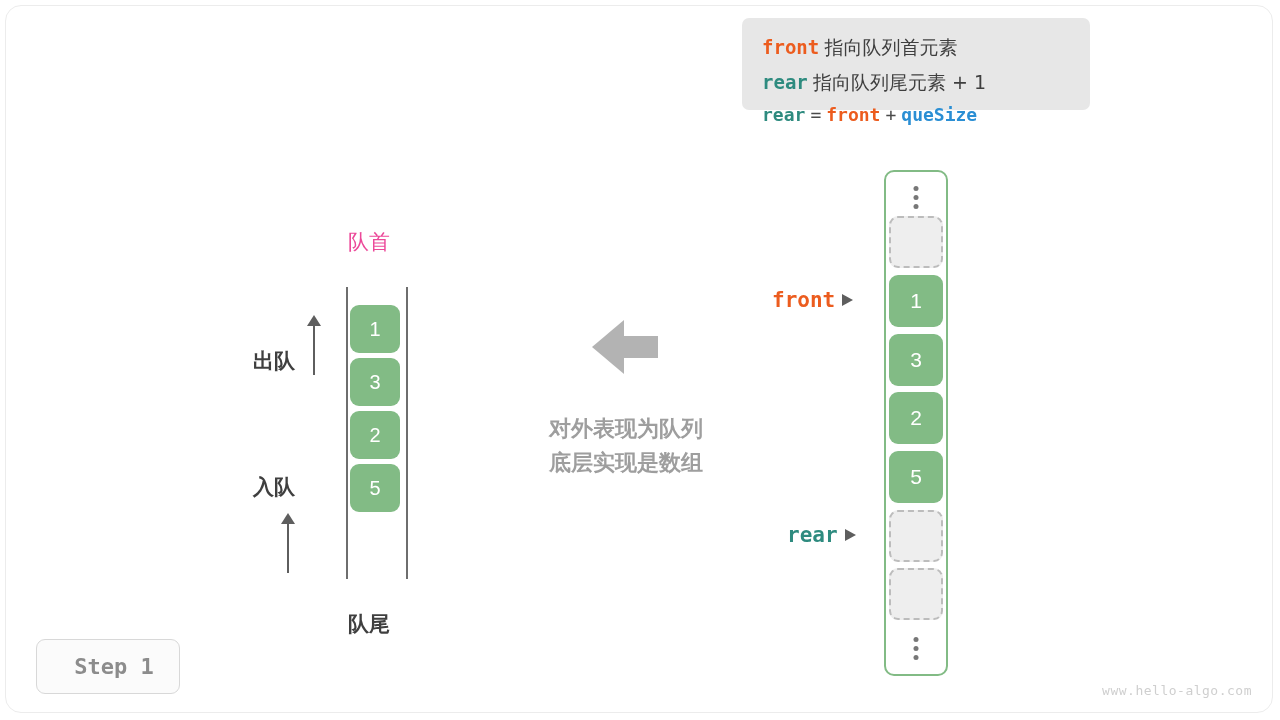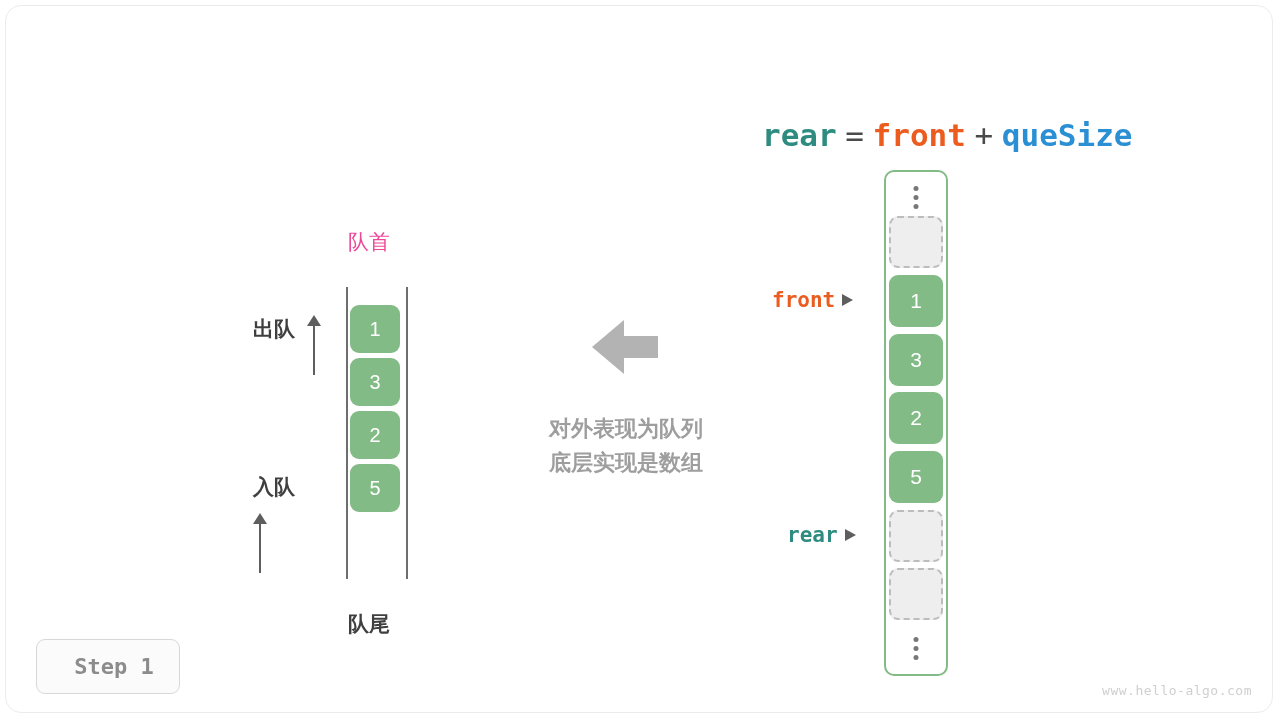--- a/index.html
+++ b/index.html
@@ -57,22 +57,22 @@
     font-family: "DejaVu Sans", "Liberation Sans", sans-serif;
     font-weight: normal;
     color: #3f3f3f;
   }
   .op { color: #4a4a4a; font-family: "DejaVu Sans Mono", monospace; }
 
   
   #formula-line {
     position: absolute;
     left: 762px;
-    top: 117px;
-    font-size: 31px;
+    top: 104px;
+    font-size: 18px;
     white-space: nowrap;
   }
 
   
   #array-container {
     position: absolute;
     left: 884px;
     top: 170px;
     width: 64px;
     height: 506px;
@@ -196,21 +196,21 @@
     display: flex;
     align-items: center;
     justify-content: center;
     color: #ffffff;
     font-size: 20px;
   }
 
   .op-group {
     position: absolute;
     display: flex;
-    align-items: flex-start;
+    align-items: flex-end;
     gap: 12px;
   }
   .op-label {
     font-size: 21px;
     font-weight: bold;
     color: #3f3f3f;
     font-family: "DejaVu Sans", "Liberation Sans", sans-serif;
   }
   .up-arrow {
     position: relative;
@@ -308,20 +308,30 @@
     color: #cfcfcf;
     letter-spacing: 0.5px;
   }
 </style>
 </head>
 <body>
 
 <div id="canvas">
   <div id="card-frame"></div>
 
+  <div id="legend-box">
+    <div class="legend-line">
+      <span class="mono c-front">front</span>
+      <span class="cjk">指向队列首元素</span>
+    </div>
+    <div class="legend-line">
+      <span class="mono c-rear">rear</span>
+      <span class="cjk">指向队列尾元素 + 1</span>
+    </div>
+  </div>
 
   <div id="formula-line">
     <span class="mono c-rear">rear</span>
     <span class="op">=</span>
     <span class="mono c-front">front</span>
     <span class="op">+</span>
     <span class="mono c-quesize">queSize</span>
   </div>
 
   <div id="array-container">

